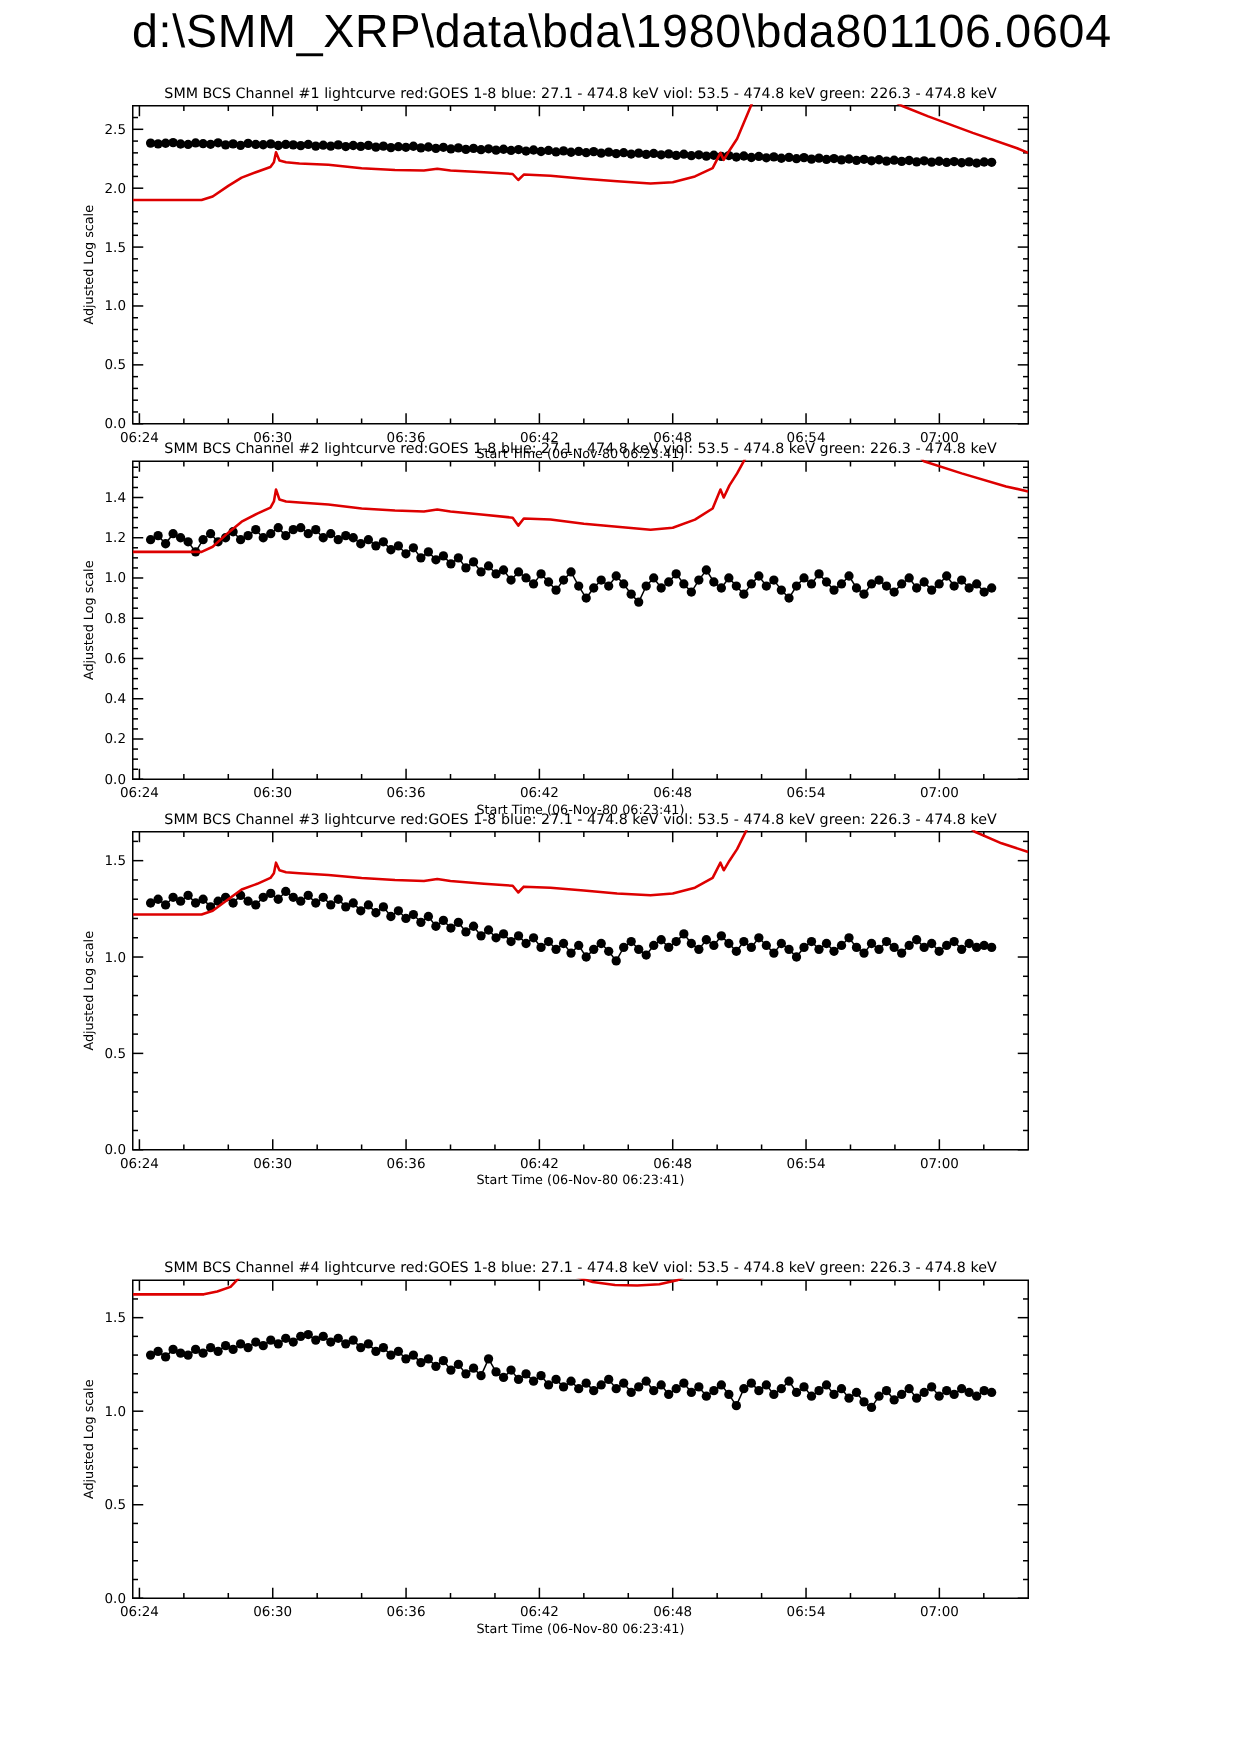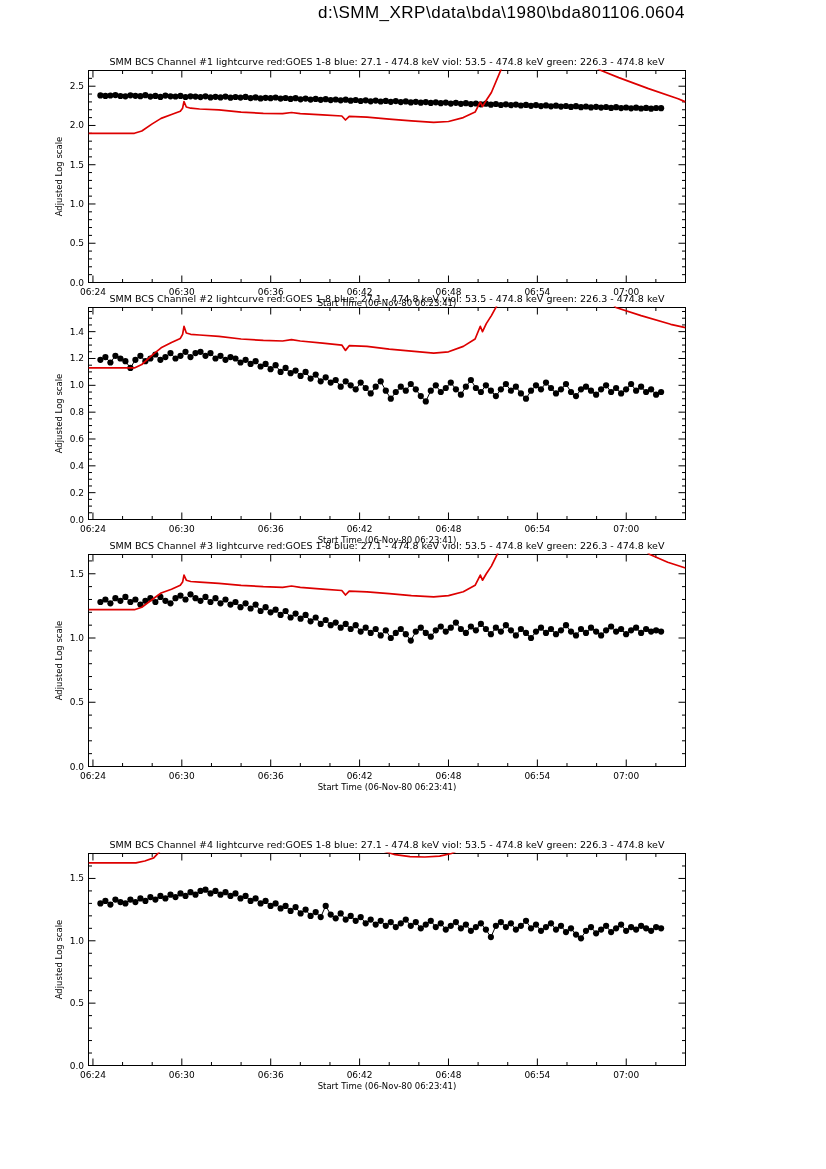--- a/index.html
+++ b/index.html
@@ -1,17 +1,17 @@
 <!DOCTYPE html>
 <html><head>
 <meta charset="utf-8">
 <style>
   html,body{margin:0;padding:0;background:#ffffff;}
   body{width:826px;height:1169px;position:relative;font-family:"Liberation Sans",sans-serif;color:#000;overflow:hidden;}
-  .main-title{position:absolute;top:3px;left:88px;width:597px;text-align:right;font-size:17px;letter-spacing:0.5px;white-space:nowrap;}
+  .main-title{position:absolute;top:3px;left:88px;width:597px;text-align:left;font-size:31px;letter-spacing:0.5px;white-space:nowrap;}
   .plot{position:absolute;left:0;width:770px;height:258px;}
   #plot0{top:56px;} #plot1{top:293px;} #plot2{top:540px;} #plot3{top:819px;margin-top:20px;}
   svg text{font-family:"DejaVu Sans","Liberation Sans",sans-serif;font-size:9px;fill:#000;}
   svg text.ptitle{font-size:9.5px;}
   svg text.axlabel{font-size:8.5px;}
 </style>
 </head>
 <body>
 
 <div class="main-title">d:\SMM_XRP\data\bda\1980\bda801106.0604</div>

